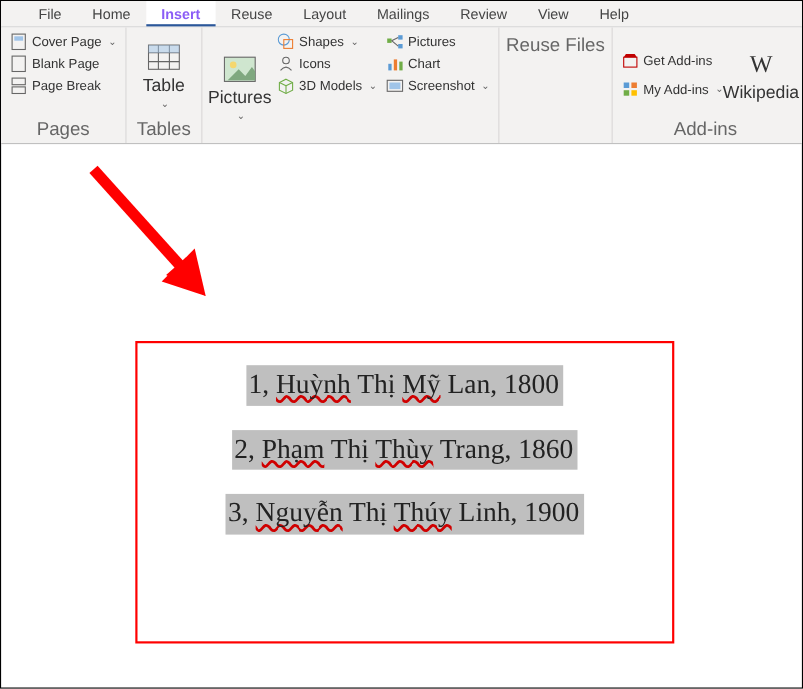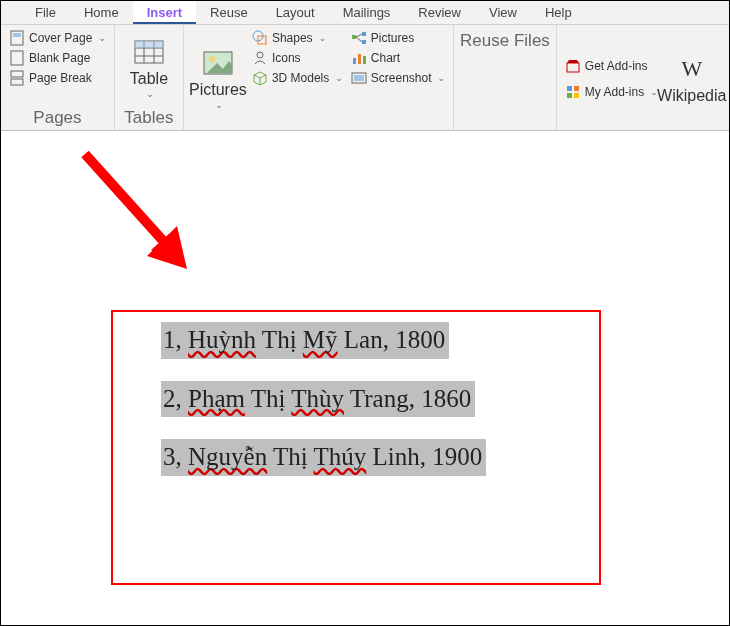--- a/index.html
+++ b/index.html
@@ -77,26 +77,27 @@
   .big .lbl { font-size: 16px; color:#333; text-align:center; line-height:1.1; }
   .caret { font-size:9px; color:#666; margin-left:2px; }
   
   .doc {
     position: absolute;
     left: 4px; right: 4px; top: 131px; bottom: 4px;
     background: #fff;
   }
   .highlight-box {
     position: absolute;
-    left: 106px;
+    left: 118px;
     top: 178px;
     width: 490px;
     height: 275px;
     border: 2px solid #ff0000;
-    padding: 10px 48px;
+    padding: 20px 48px;
+    text-align: center;
   }
   .sel {
     display: inline-block;
     background: #bfbfbf;
     font-family: "Times New Roman", serif;
     font-size: 25px;
     color: #222;
     line-height: 1.3;
     padding: 2px 4px 2px 2px;
     margin-bottom: 22px;
@@ -299,20 +300,21 @@
       </div>
       <div class="big">
         <span class="ico">
           <svg width="30" height="22">
               <text x="15" y="18" text-anchor="middle" font-family="serif" font-size="22" fill="#333">W</text>
             </svg>
         </span>
         <span class="lbl">Wikipedia</span>
       </div>
     </div>
+    <div class="group-label">Add-ins</div>
   </div>
 </div>
 
 <div class="doc">
   <svg class="arrow" viewBox="0 0 140 140">
     <line x1="10" y1="10" x2="100" y2="110" stroke="#ff0000" stroke-width="10"></line>
     <polygon points="100,110 112,125 76,106 94,90" fill="#ff0000"></polygon>
     <polygon points="112,125 72,112 102,82" fill="#ff0000"></polygon>
   </svg>
 

